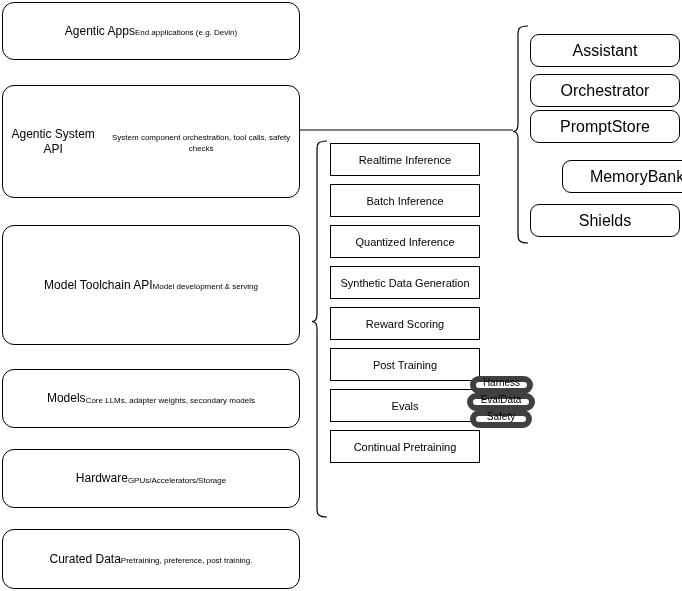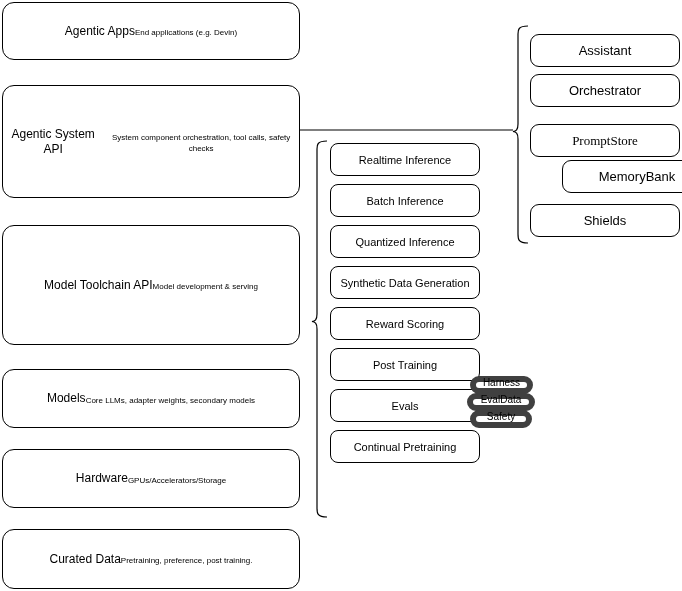--- a/index.html
+++ b/index.html
@@ -47,30 +47,30 @@
     line-height: 11px;
     margin-top: 3px;
     color: #000000;
   }
 
   
   .cap-box {
     left: 330px;
     width: 150px;
     height: 33px;
-    border-radius: 8px;
+    border-radius: 0;
     font-size: 11px;
   }
   
   .comp-box {
     left: 530px;
     width: 150px;
     height: 33px;
     border-radius: 9px;
-    font-size: 13px;
+    font-size: 16px;
   }
 
   
   .pill {
     position: absolute;
     box-sizing: border-box;
     border: 6px solid #404040;
     border-radius: 10px;
     background: #ffffff;
     font-size: 10px;
@@ -181,21 +181,21 @@
   <div class="pill" style="left:470px;top:410px;width:62px;">
     <span>Safety</span>
   </div>
 
   <div class="box comp-box" style="top:34px;">
     <span>Assistant</span>
   </div>
   <div class="box comp-box" style="top:74px;">
     <span>Orchestrator</span>
   </div>
-  <div class="box comp-box" style="top:124px;font-family:Liberation Serif, serif;">
+  <div class="box comp-box" style="top:110px;">
     <span>PromptStore</span>
   </div>
   <div class="box comp-box" style="top:160px;margin-left:32px;">
     <span>MemoryBank</span>
   </div>
   <div class="box comp-box" style="top:204px;">
     <span>Shields</span>
   </div>
 
 </div>

